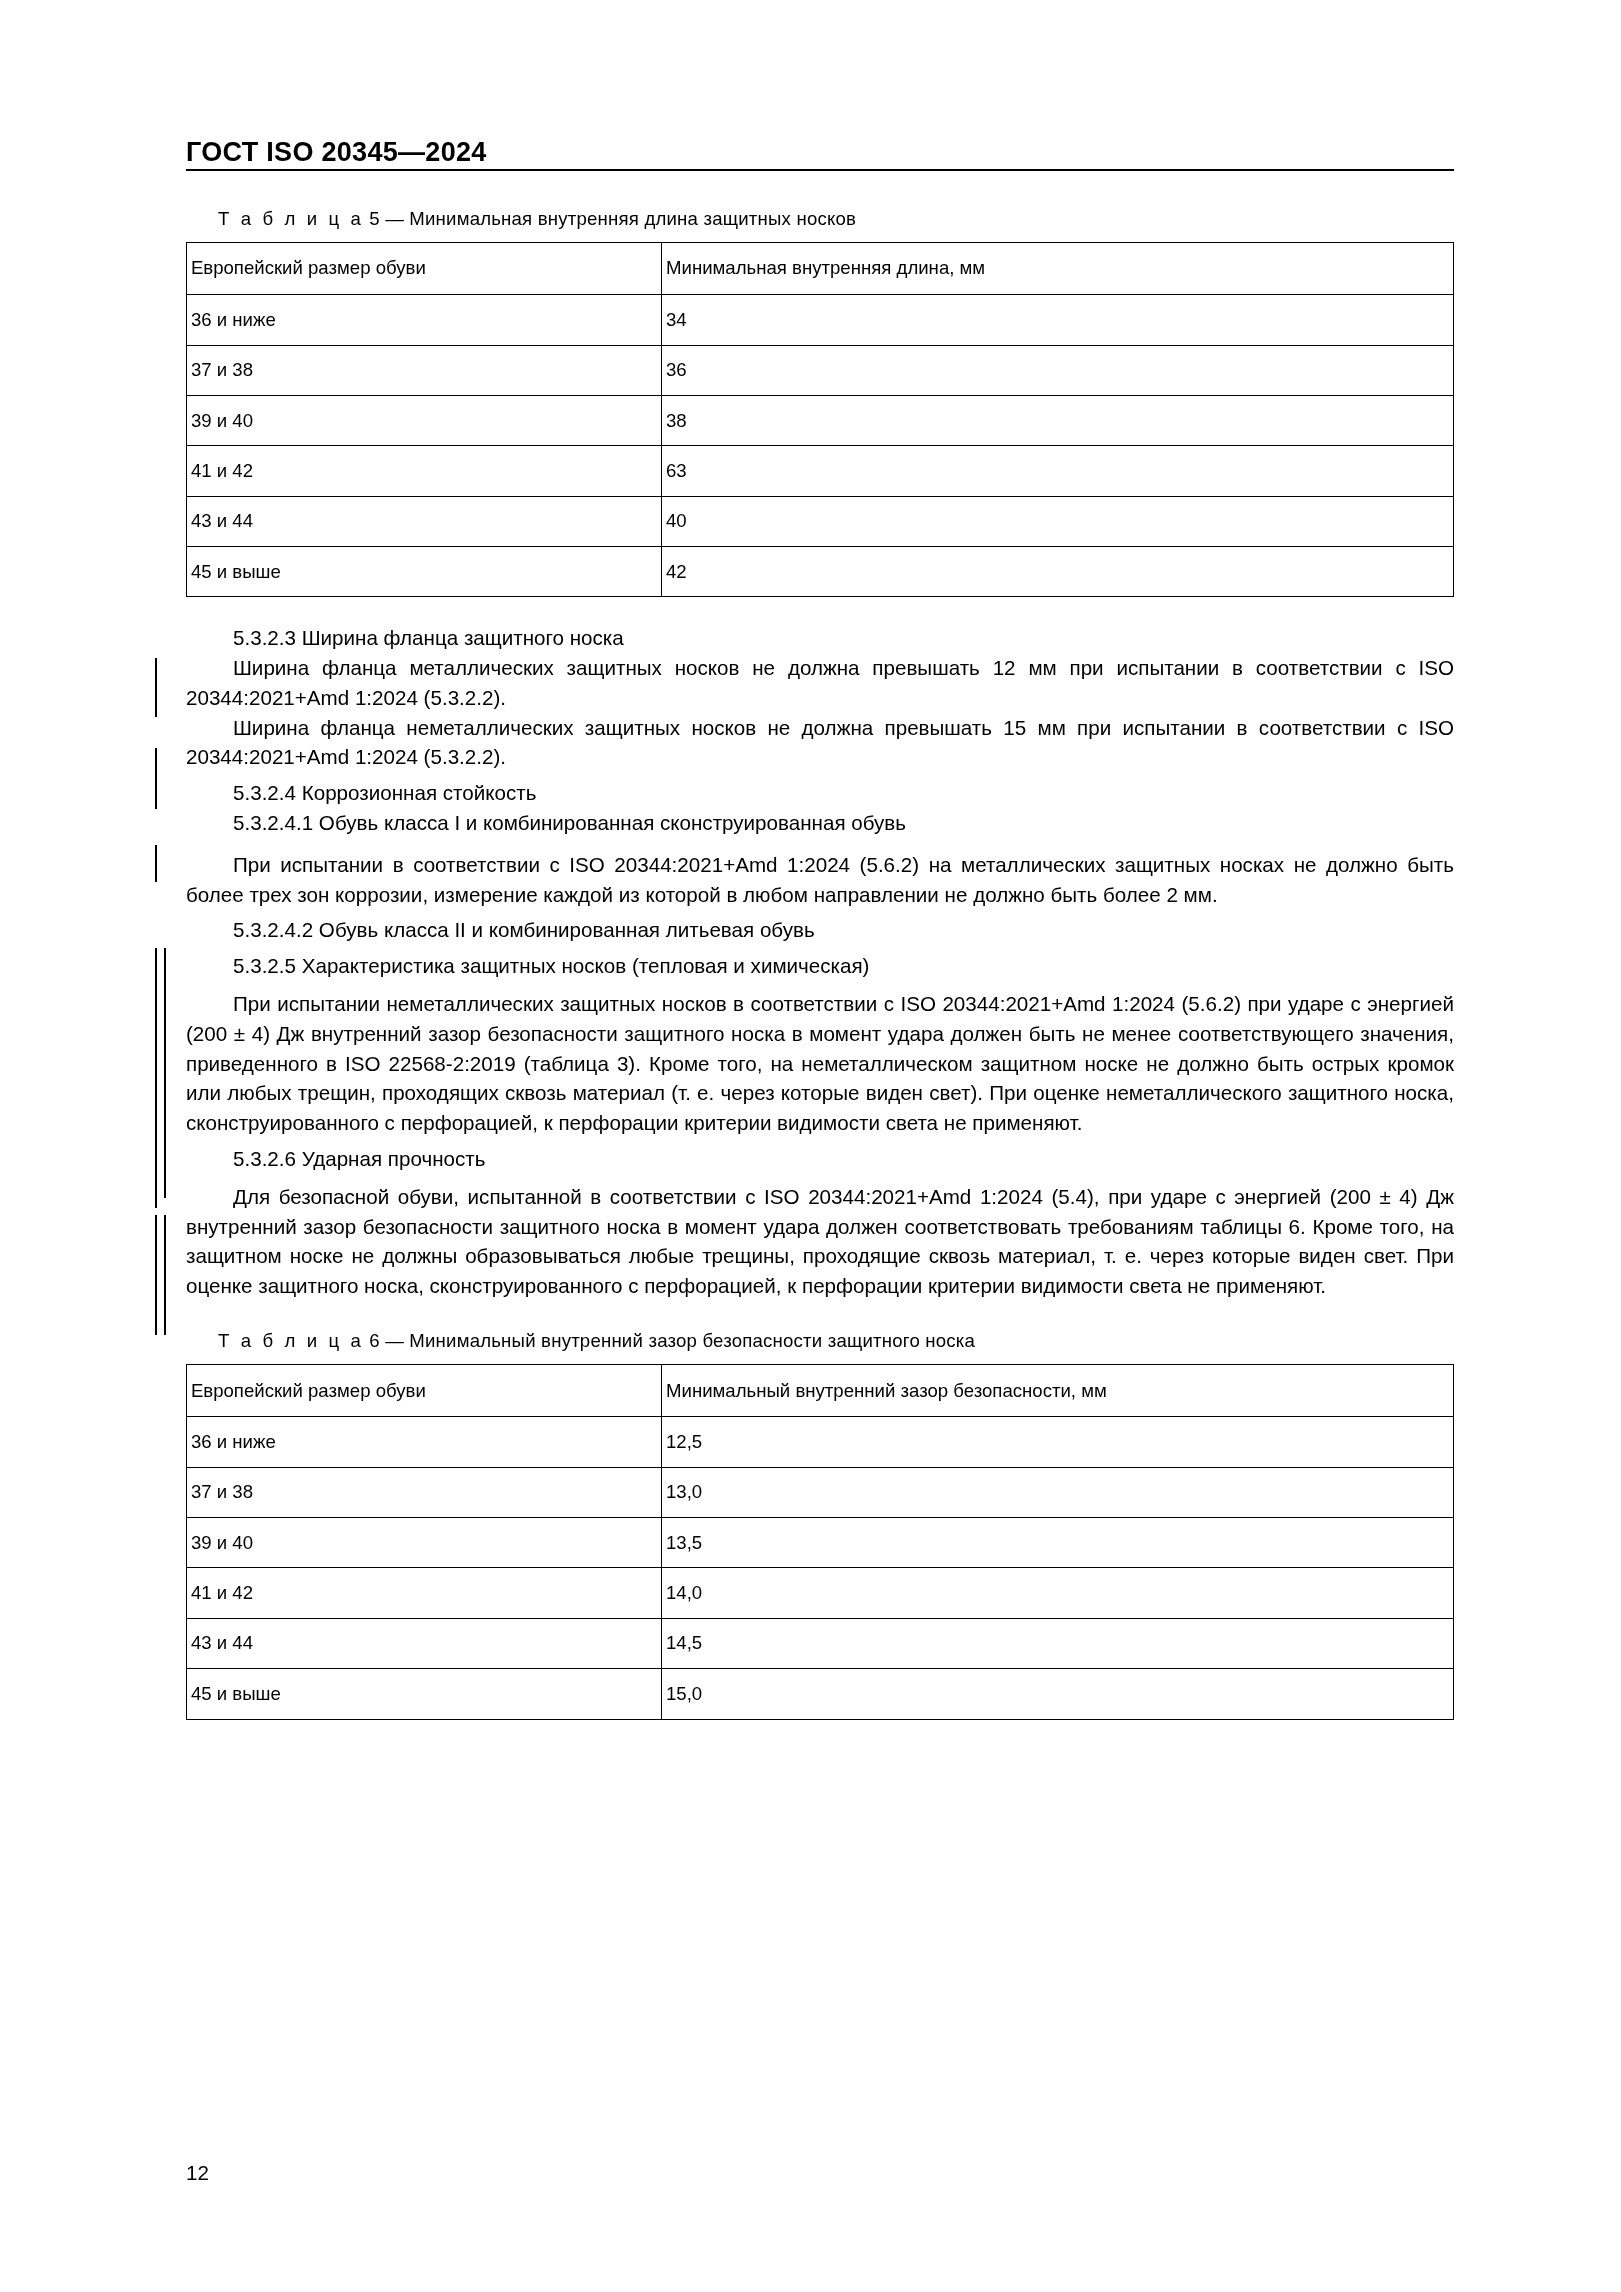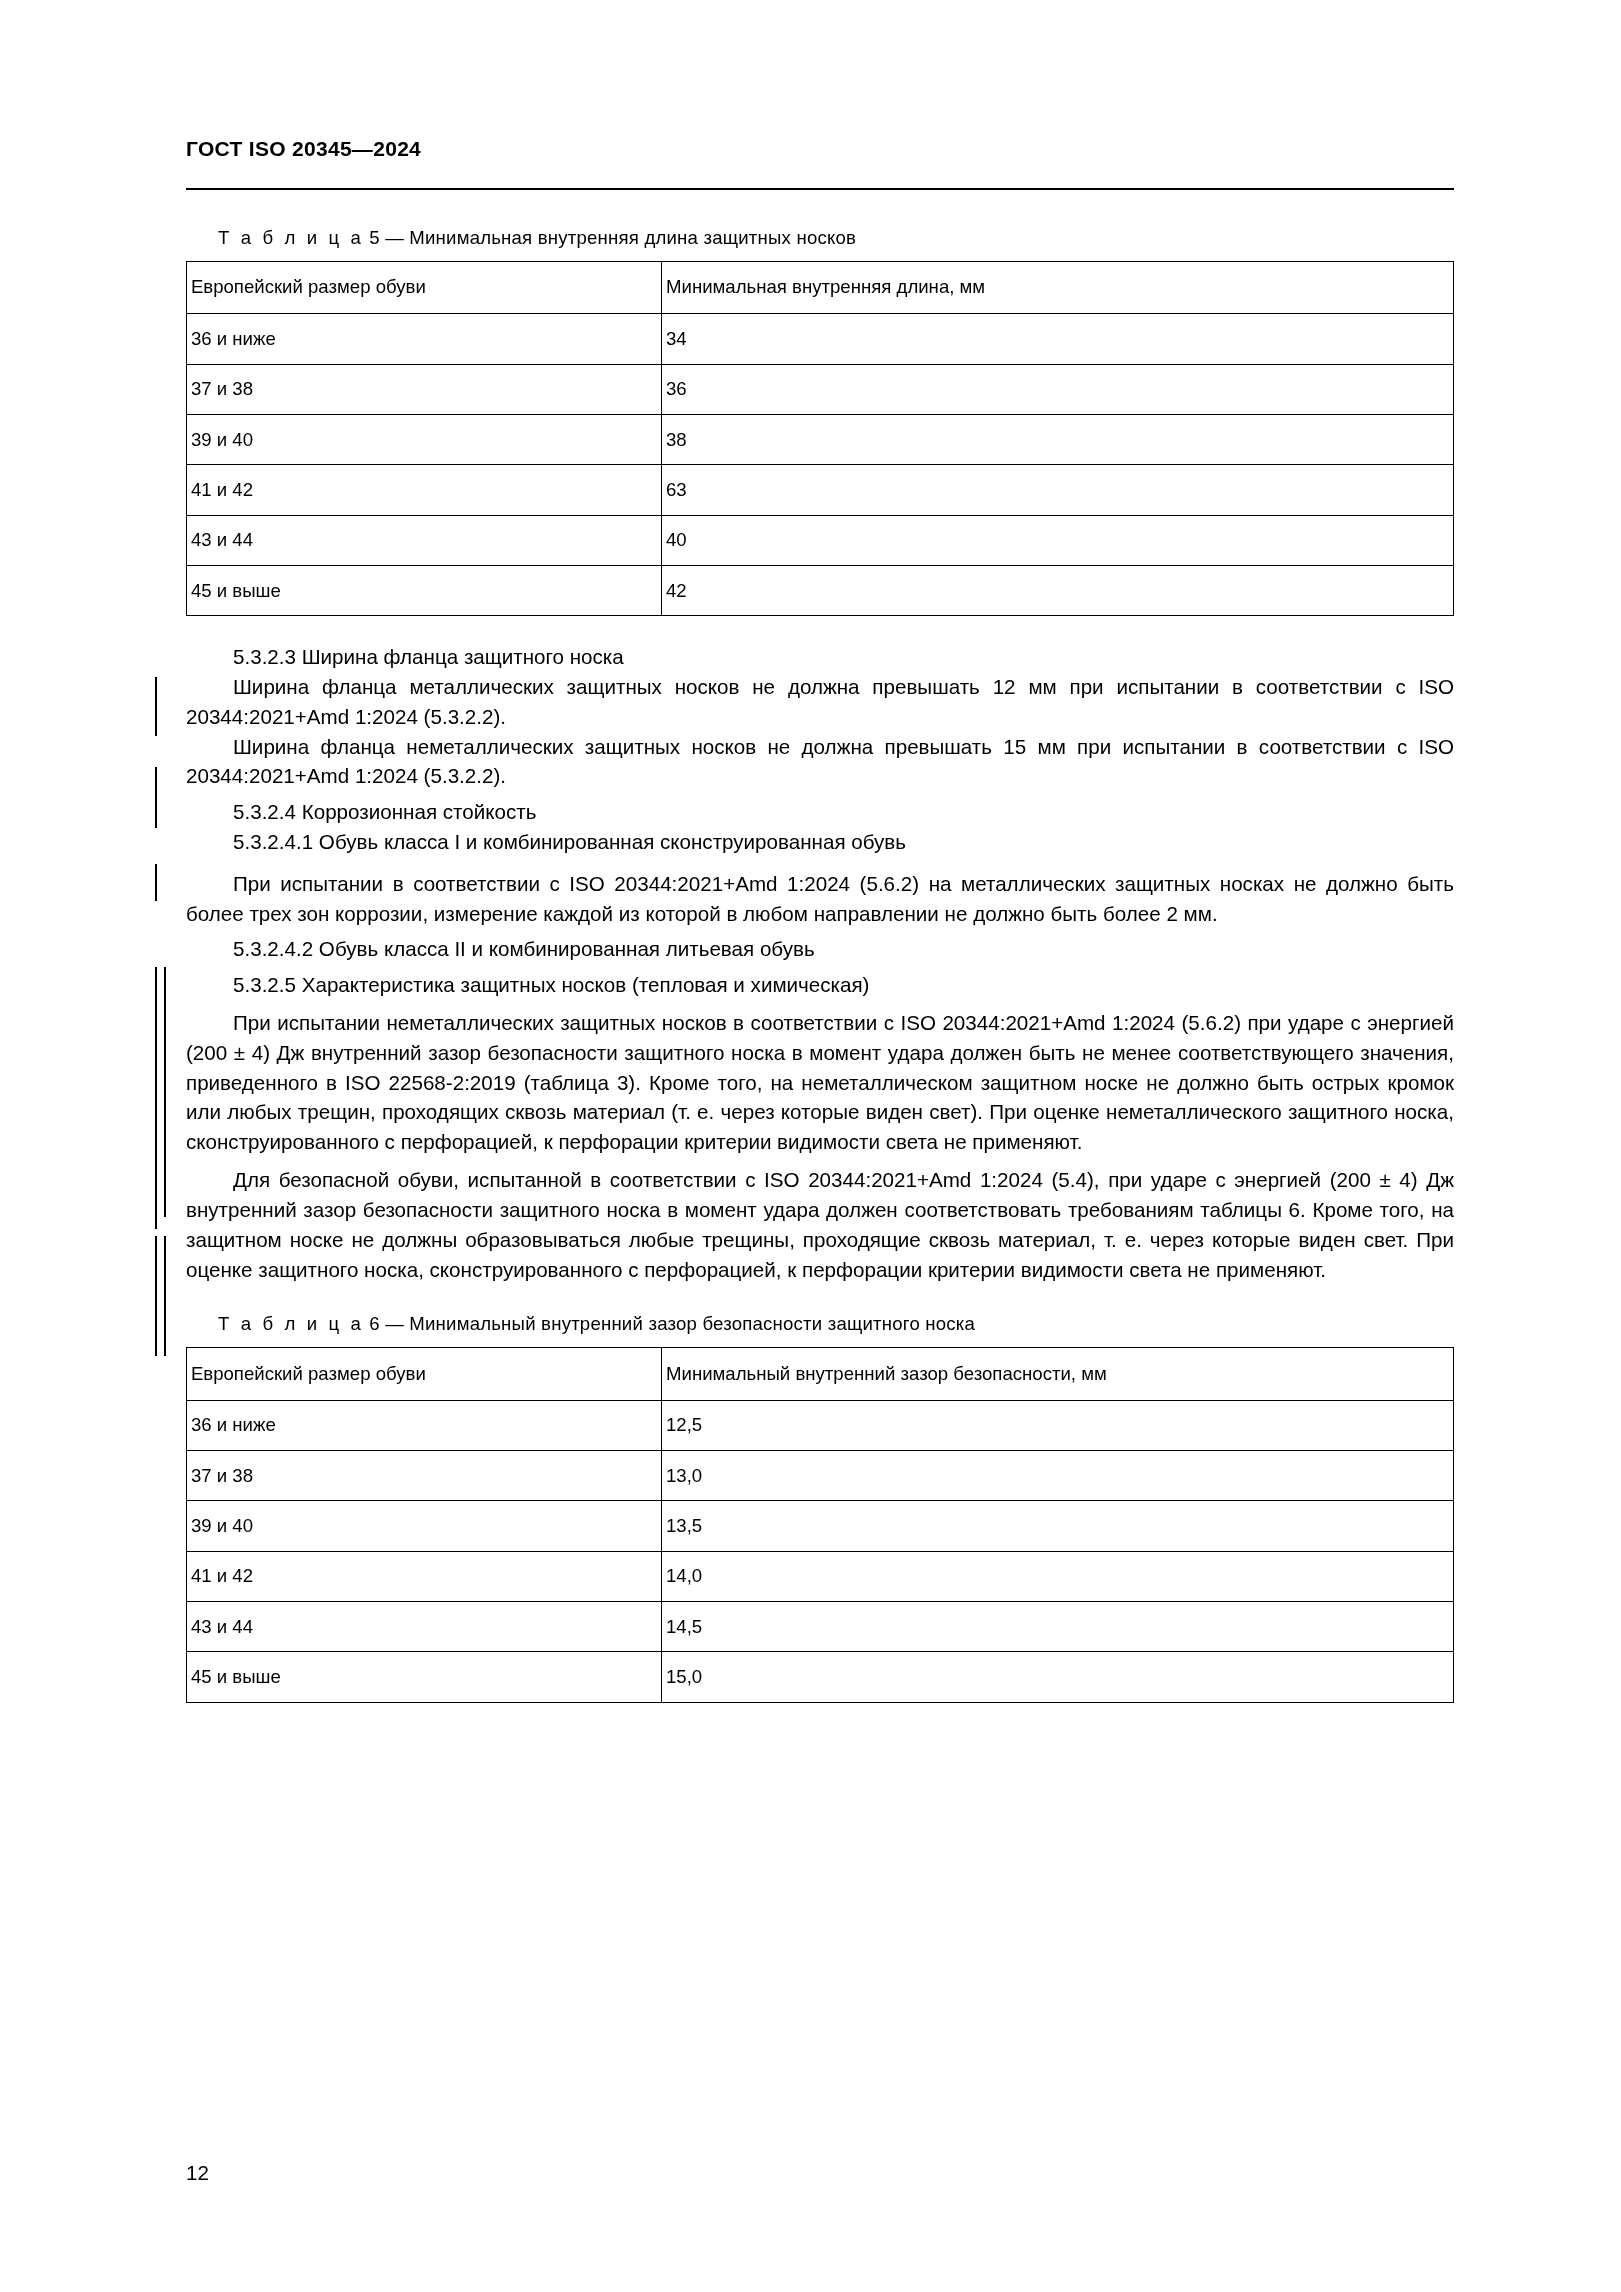--- a/index.html
+++ b/index.html
@@ -17,25 +17,25 @@
   }
   .page {
     position: absolute;
     left: 0; top: 0;
     width: 1621px;
     height: 2293px;
     box-sizing: border-box;
     padding: 137px 167px 0 186px;
   }
   .header {
-    font-size: 21px;
+    font-size: 27px;
     font-weight: bold;
     letter-spacing: 0.3px;
     margin: 0 0 7.8px 0;
-    padding-bottom: 27px;
+    padding-bottom: 1px;
     border-bottom: 2px solid #000;
     width: 100%;
   }
   .table-caption {
     font-size: 18.6px;
     margin: 37px 0 11.8px 0;
     letter-spacing: 0.2px;
   }
   .table-caption .sp {
     letter-spacing: 3.1px;
@@ -177,20 +177,21 @@
       <div class="bar2" style="top:33px; height:98px;"></div>
     </div>
 
     <div class="para-block">
       <div class="sec-head">5.3.2.5 Характеристика защитных носков (тепловая и химическая)</div>
       <div class="bar2" style="top:33px; height:214px;"></div>
       <p class="body-text indent" style="margin-top:7.8px;">При испытании неметаллических защитных носков в соответствии с ISO 20344:2021+Amd 1:2024 (5.6.2) при ударе с энергией (200 ± 4) Дж внутренний зазор безопасности защитного носка в момент удара должен быть не менее соответствующего значения, приведенного в ISO 22568-2:2019 (таблица 3). Кроме того, на неметаллическом защитном носке не должно быть острых кромок или любых трещин, проходящих сквозь материал (т. е. через которые виден свет). При оценке неметаллического защитного носка, сконструированного с перфорацией, к перфорации критерии видимости света не применяют.</p>
     </div>
 
     <div class="para-block">
+      <div class="sec-head">5.3.2.6 Ударная прочность</div>
       <div class="bar" style="top:31px; height:33px;"></div>
       <div class="bar2" style="top:71px; height:120px;"></div>
       <p class="body-text indent" style="margin-top:7.8px;">Для безопасной обуви, испытанной в соответствии с ISO 20344:2021+Amd 1:2024 (5.4), при ударе с энергией (200 ± 4) Дж внутренний зазор безопасности защитного носка в момент удара должен соответствовать требованиям таблицы 6. Кроме того, на защитном носке не должны образовываться любые трещины, проходящие сквозь материал, т. е. через которые виден свет. При оценке защитного носка, сконструированного с перфорацией, к перфорации критерии видимости света не применяют.</p>
     </div>
 
     <div class="table-caption" style="margin-top:29px;">
       <span class="sp">Т а б л и ц а</span>
       <span>6 — Минимальный внутренний зазор безопасности защитного носка</span>
     </div>
 

